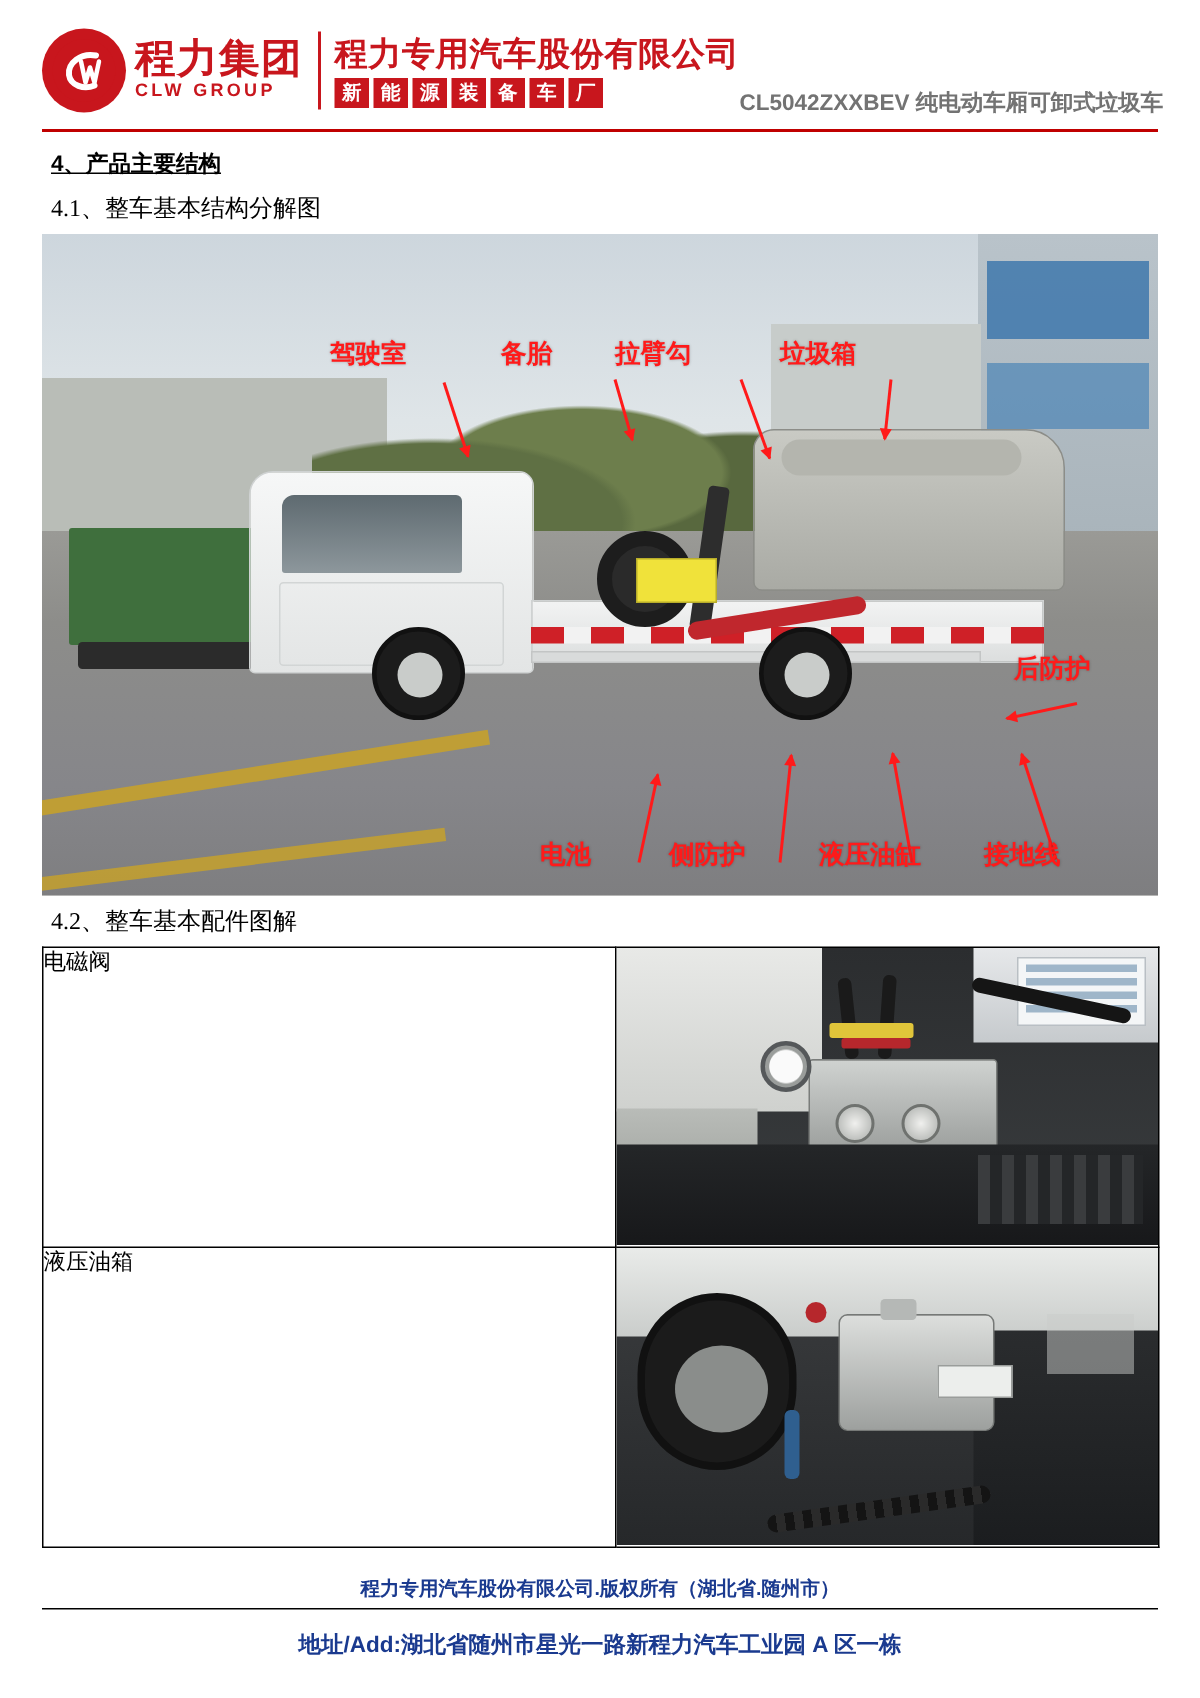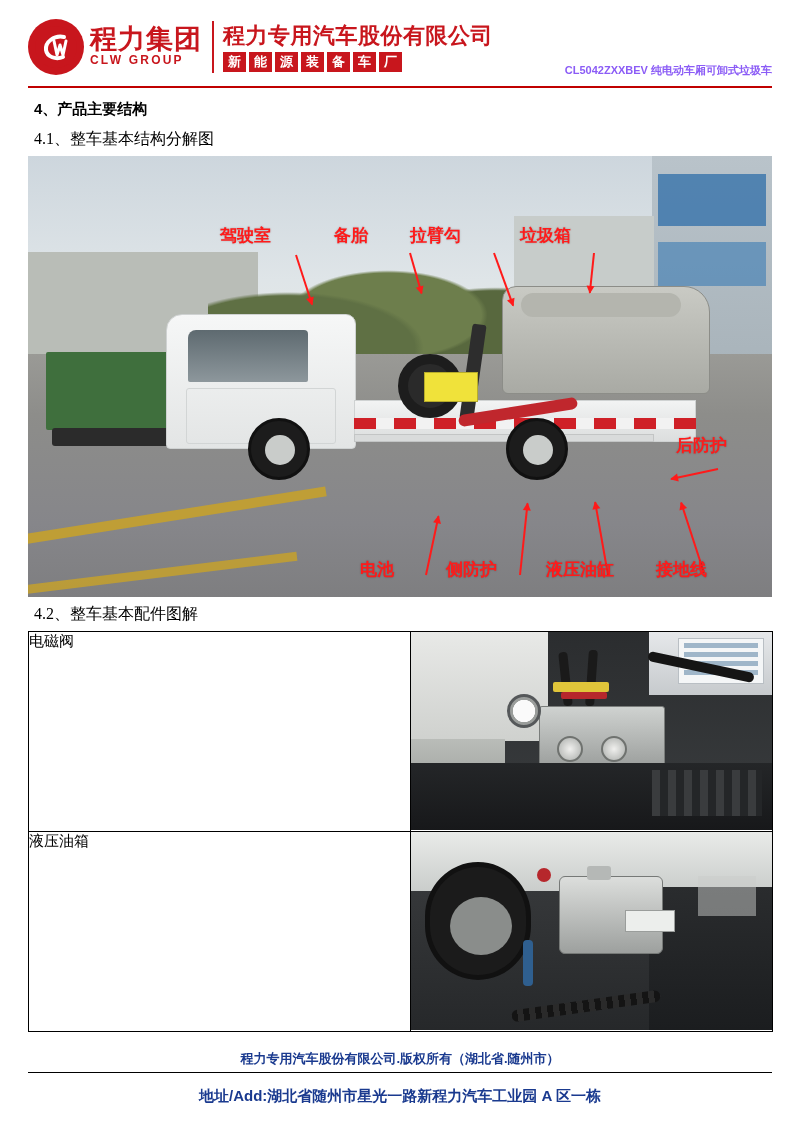--- a/index.html
+++ b/index.html
@@ -88,34 +88,35 @@
     color: #ffffff;
     background: #c8161d;
     padding: 1px 5px;
     margin-right: 3px;
     line-height: 1.35;
   }
   .model-title {
     margin-left: auto;
     font-family: "Liberation Sans", sans-serif;
     font-weight: bold;
-    font-size: 11px;
-    color: #8b5cf6;
+    font-size: 15px;
+    color: #737373;
     align-self: flex-end;
     padding-bottom: 2px;
     white-space: nowrap;
   }
 
   
   .sec-title {
     font-family: "Liberation Sans", sans-serif;
     font-weight: bold;
     font-size: 15px;
     margin: 12px 0 10px 6px;
     color: #000;
+    text-decoration: underline;
   }
   .sub-title {
     font-size: 16px;
     margin: 6px 0 6px 6px;
     color: #000;
   }
   .sub-title-2 {
     font-size: 16px;
     margin: 7px 0 6px 6px;
     color: #000;

